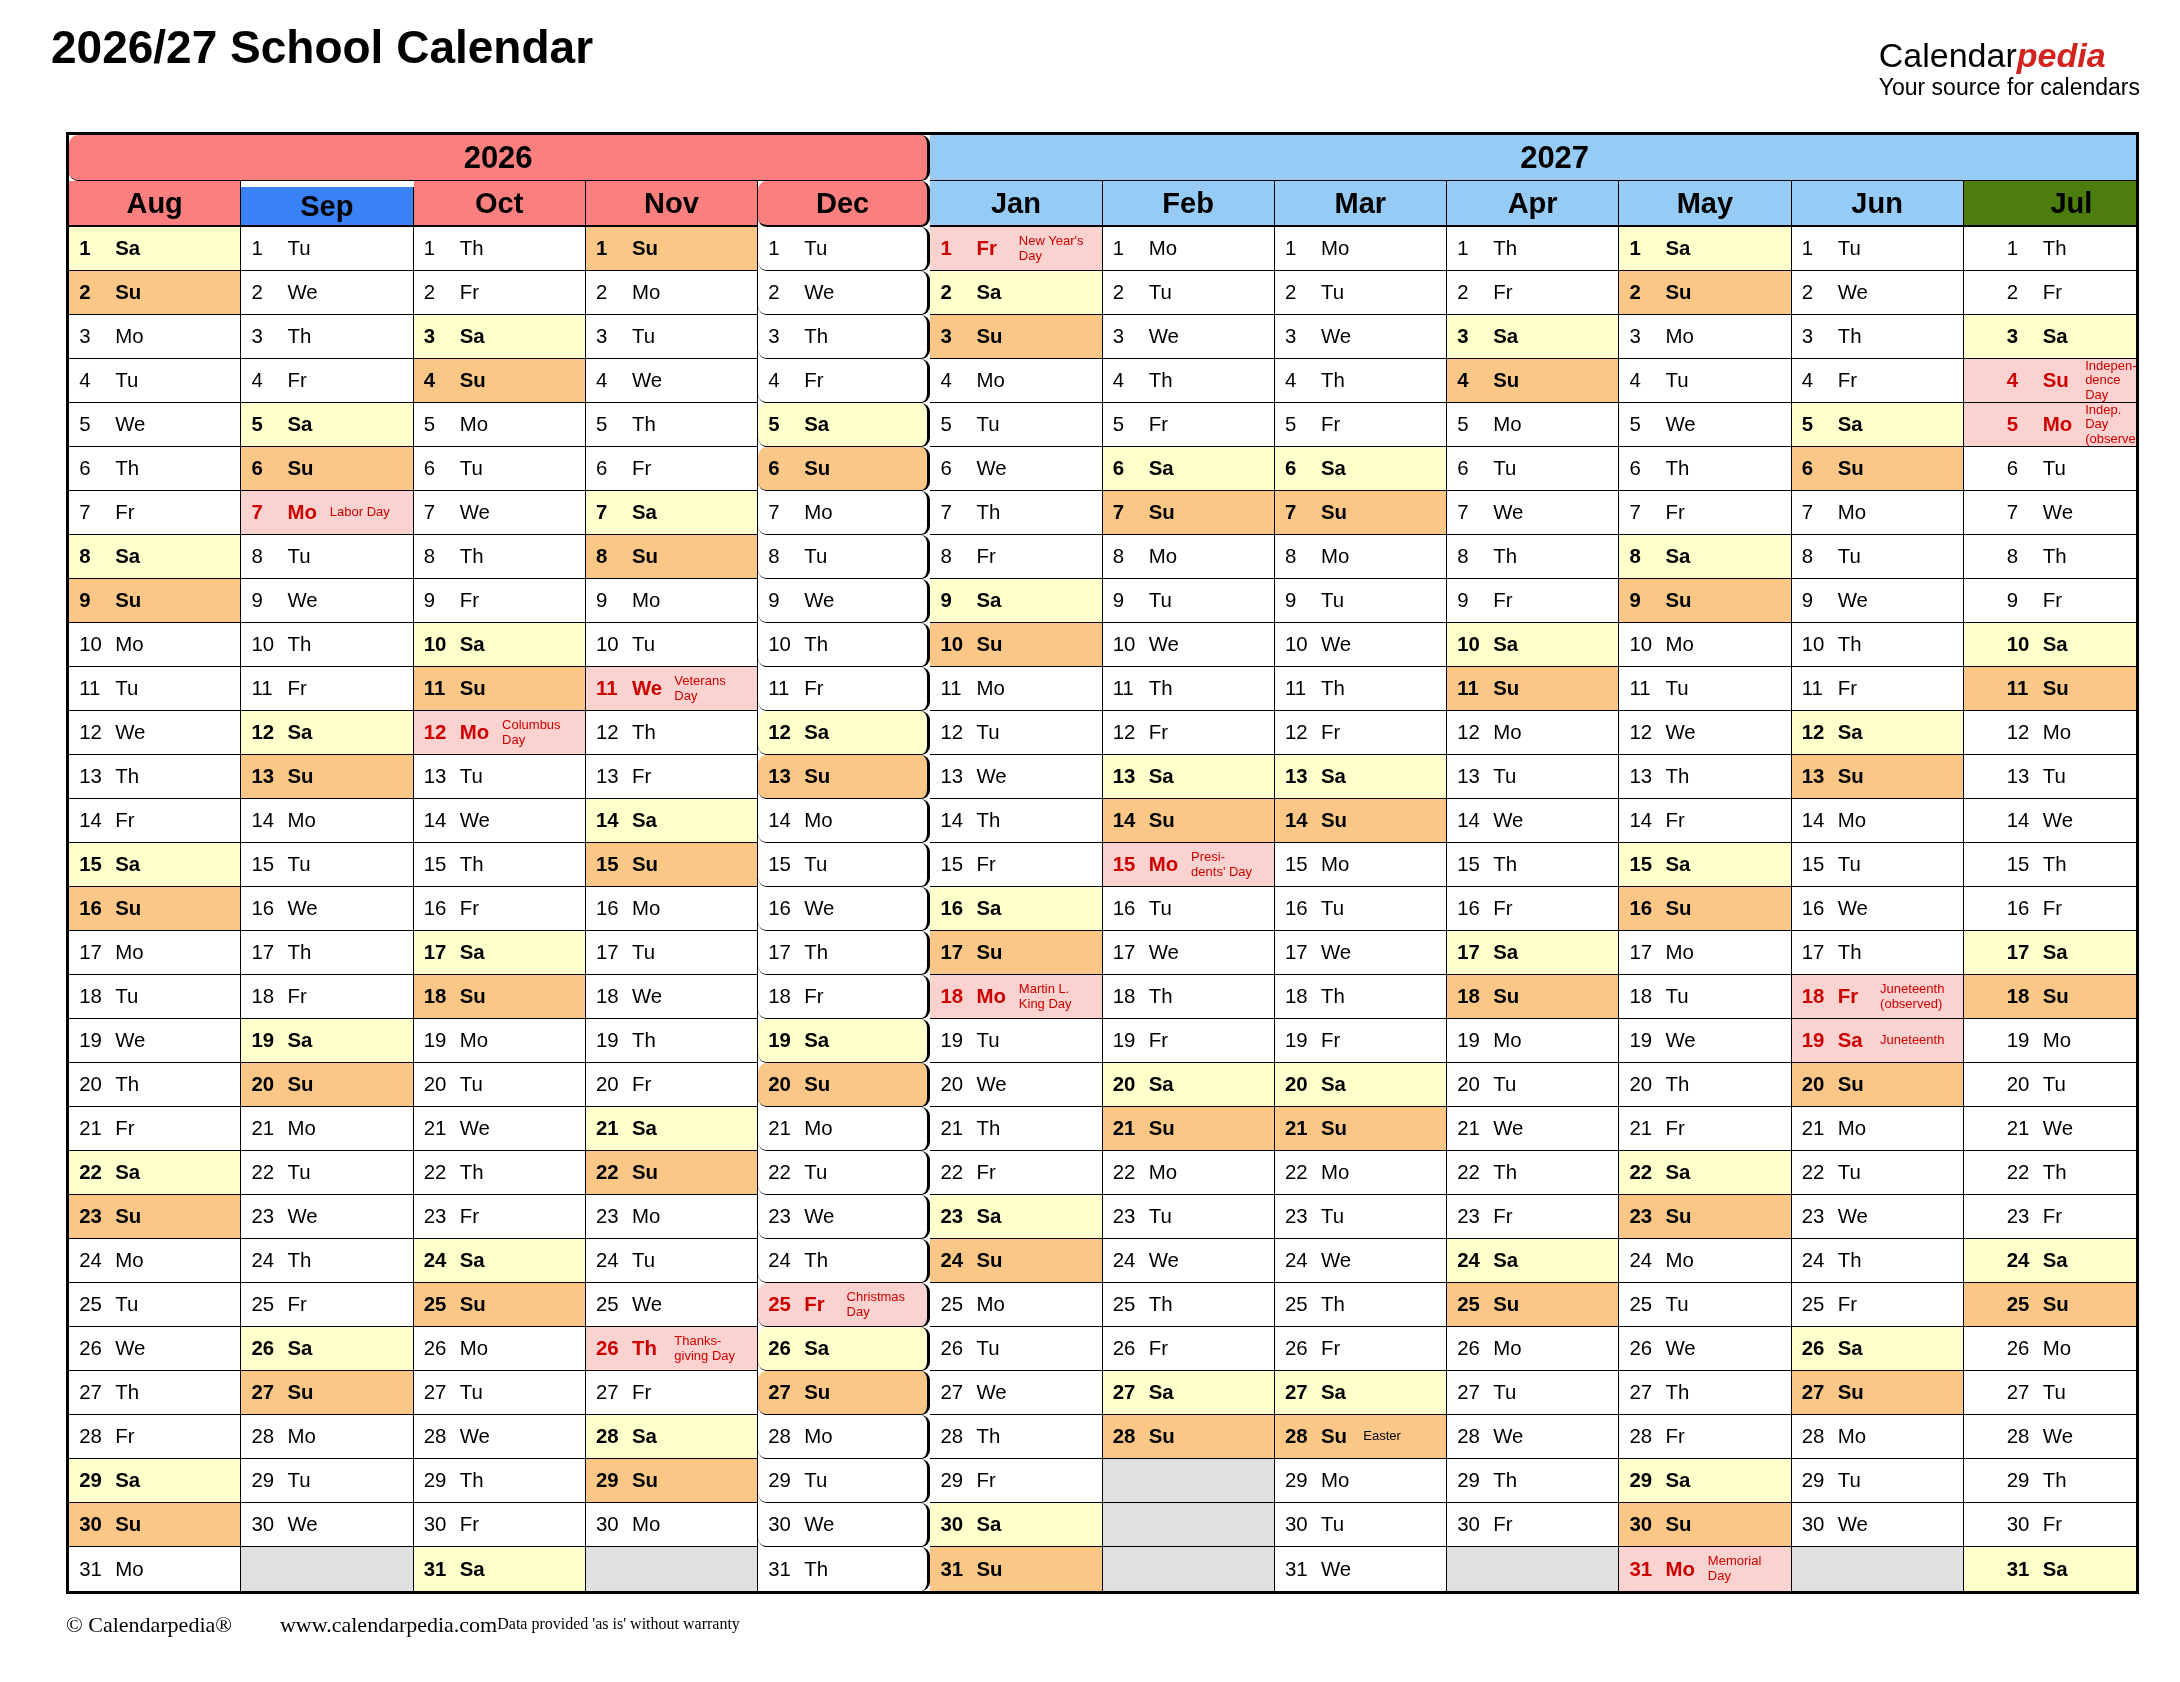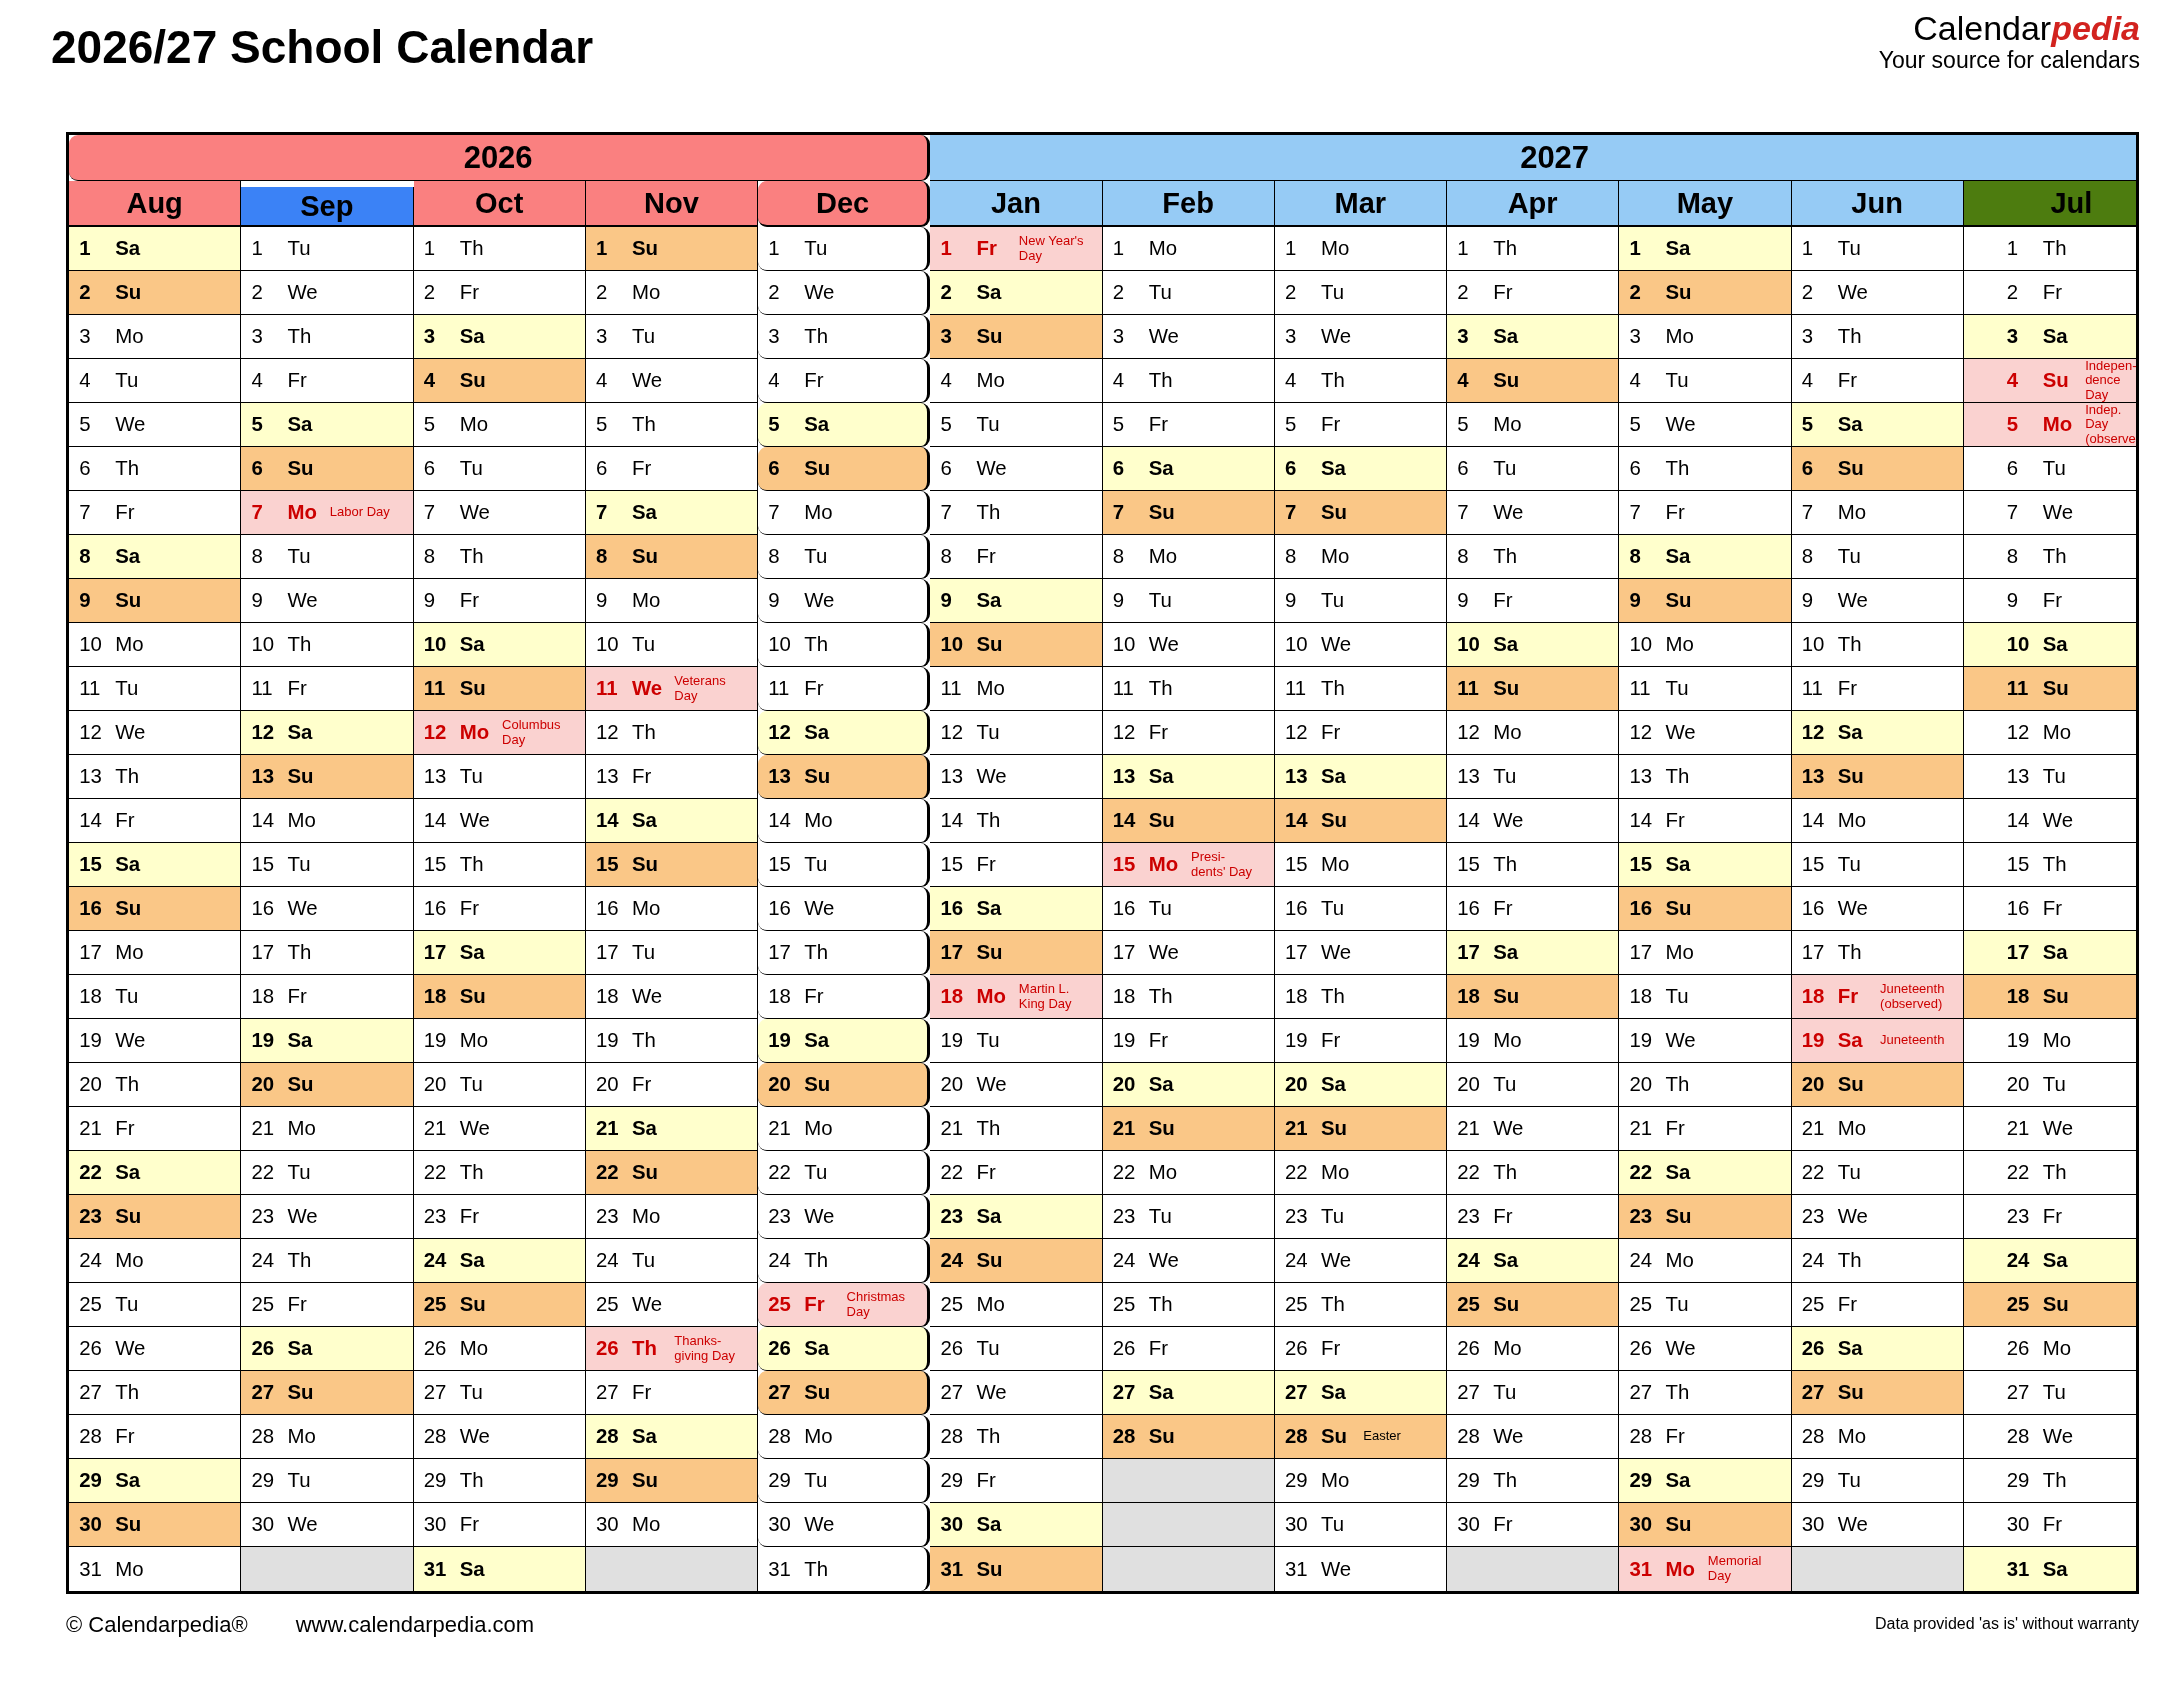--- a/index.html
+++ b/index.html
@@ -19,22 +19,22 @@
     left: 51px;
     top: 20.4px;
     font-size: 46px;
     font-weight: bold;
     margin: 0;
     white-space: nowrap;
   }
   .logo-block {
     position: absolute;
     right: 41px;
-    top: 11px;
-    text-align: right;
+    top: 38px;
+    text-align: left;
   }
   .logo {
     font-size: 34px;
     line-height: 1.05;
   }
   .logo-red {
     color: var(--logo-red, #d2231f);
     font-weight: bold;
     font-style: italic;
   }
@@ -102,22 +102,22 @@
   .last-col { border-right: none; padding-left: 43px; }
   .last-row { border-bottom: none; }
 
   
   .footer {
     position: absolute;
     left: 66px;
     top: 1612px;
     width: 2073px;
     display: flex;
-    justify-content: space-between;
     align-items: flex-start;
+    font-family: Liberation Serif, serif;
   }
   .footer-left {
     font-size: 22px;
     display: flex;
     gap: 48px;
   }
   .footer-right {
     font-size: 16px;
     margin-top: 2.6px;
   }

